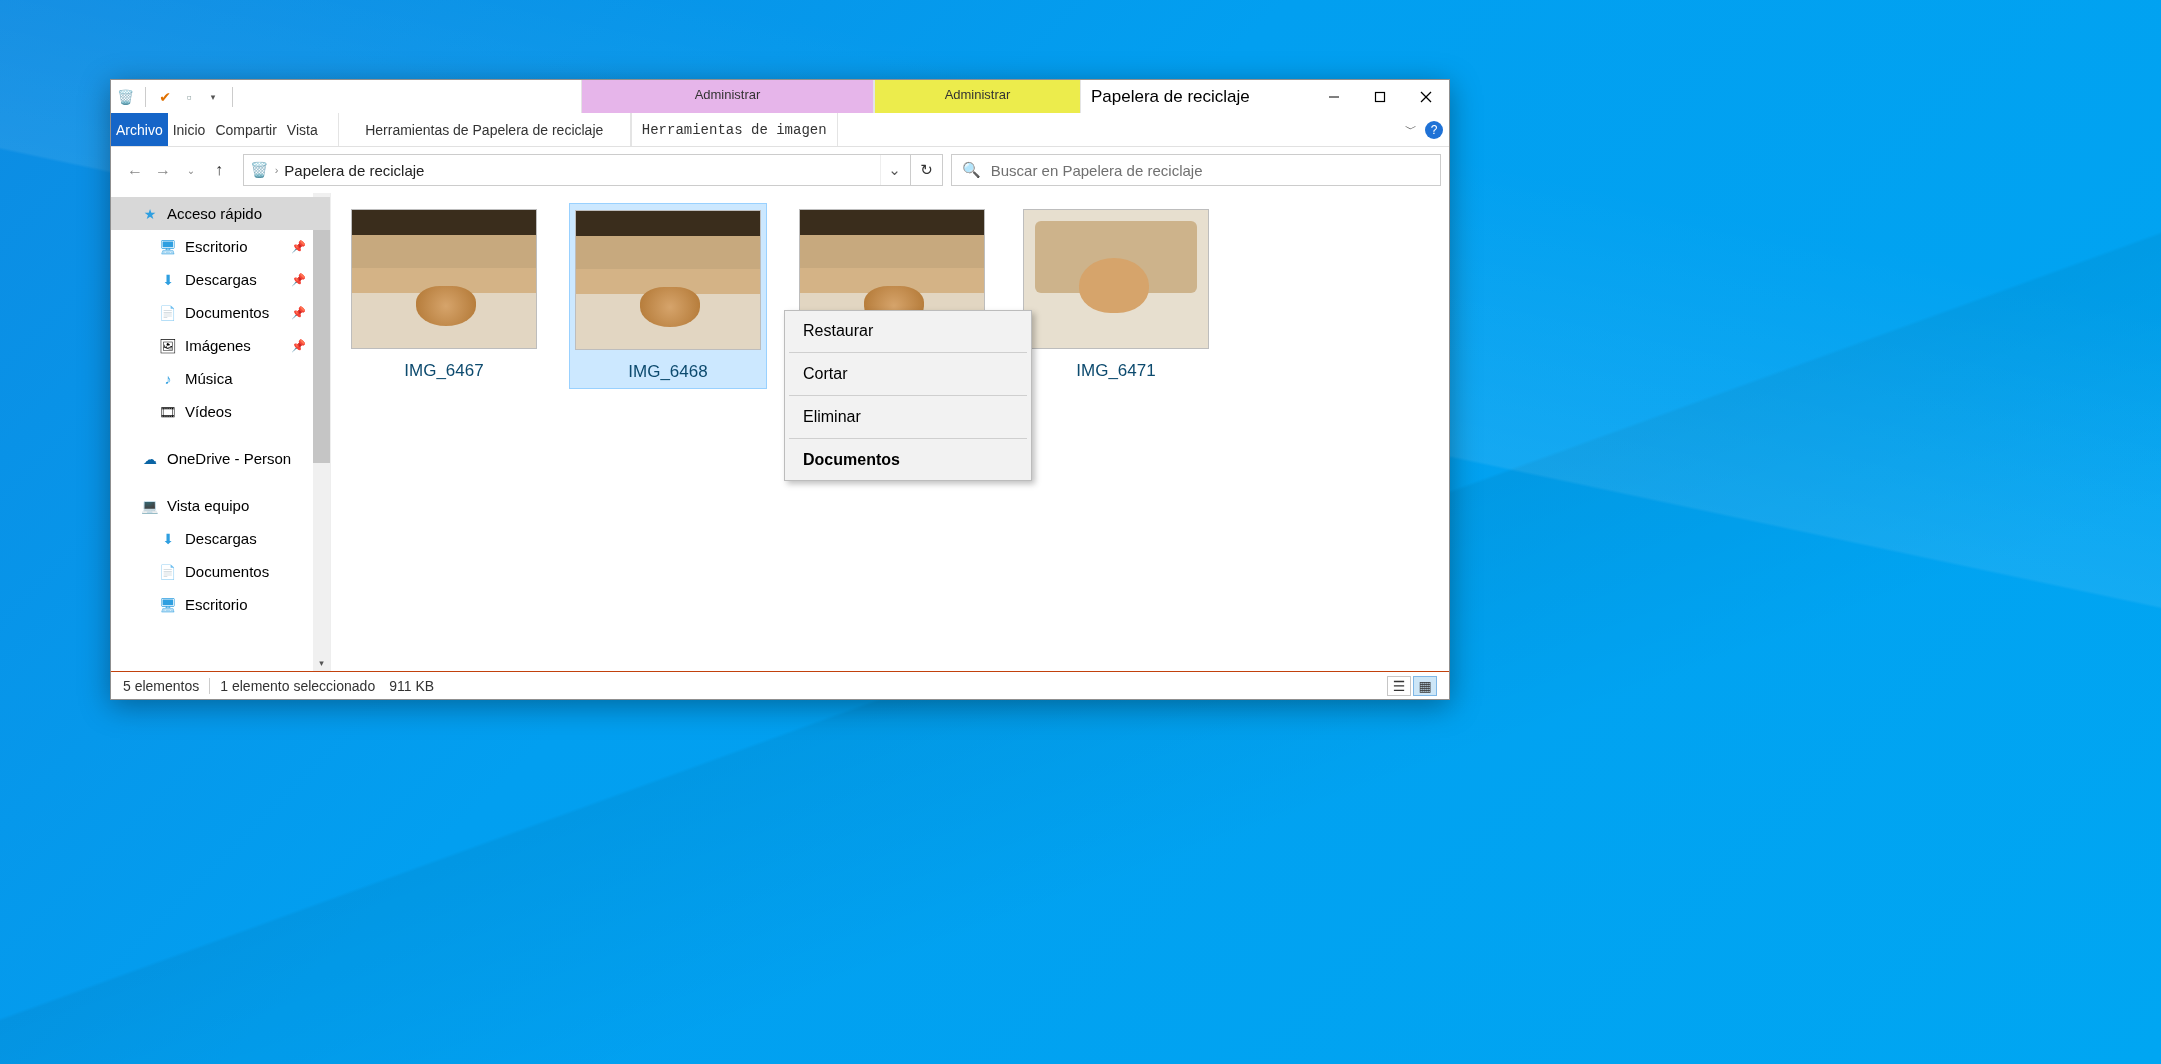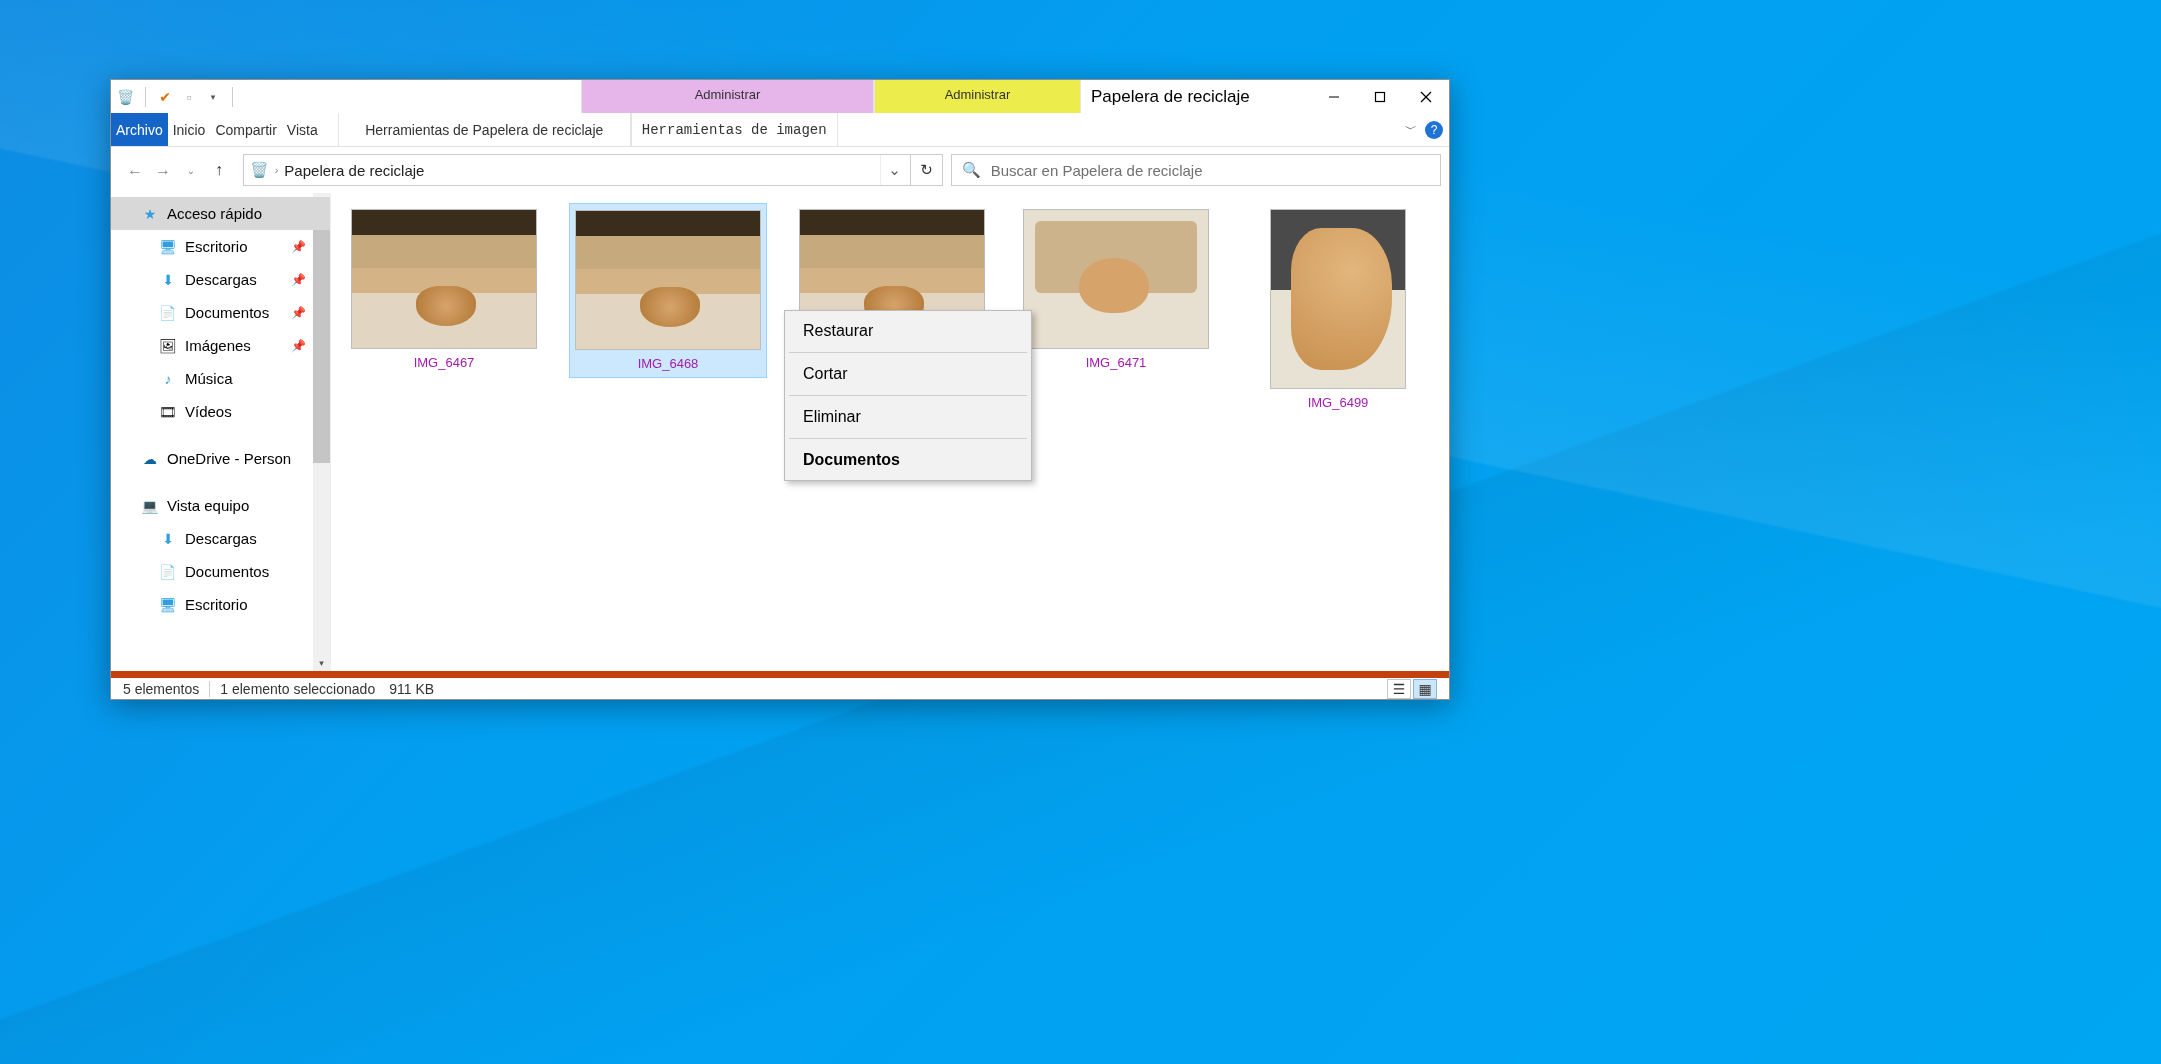--- a/index.html
+++ b/index.html
@@ -69,21 +69,21 @@
   .sb-item .pin { position:absolute; right:24px; color:#7a7a7a; font-size:12px; }
   .sb-icon { width:18px; height:18px; display:flex; align-items:center; justify-content:center; font-size:14px; }
   .sb-group-gap { height:14px; }
   
   .content { flex:1; position:relative; padding:10px 14px; overflow:hidden; }
   .thumbs { display:flex; gap:26px; align-items:flex-start; }
   .thumb { width:198px; display:flex; flex-direction:column; align-items:center; padding:6px; }
   .thumb.selected { background:#cce8ff; border:1px solid #99d1ff; }
   .thumb .img { width:186px; height:140px; background:#ccc; border:1px solid #bdbdbd; display:flex; align-items:center; justify-content:center; overflow:hidden; position:relative; }
   .thumb .img.portrait { width:136px; height:180px; }
-  .thumb .fname { margin-top:6px; font-size:13px; color:#a21caf; }
+  .thumb .fname { margin-top:12px; font-size:17px; color:#0c4a6e; }
   
   .catpic { width:100%; height:100%; background:
       linear-gradient(180deg,#3a2d1c 0%, #3a2d1c 18%, #c7a97e 18%, #c7a97e 42%, #d4b386 42%, #d4b386 60%, #e2d6c2 60%, #e2d6c2 100%);
       position:relative; }
   .catpic::after{ content:""; position:absolute; left:35%; top:55%; width:60px; height:40px; background:radial-gradient(circle,#d6a46b 0%, #b87f3e 80%); border-radius:40% 40% 50% 50%; }
   .catpic2 { width:100%; height:100%; background:#e7dfcf; position:relative; }
   .catpic2::before{content:"";position:absolute;inset:8% 6% 40% 6%; background:#cdb38b; border-radius:6px;}
   .catpic2::after{content:"";position:absolute;left:30%;top:35%;width:70px;height:55px;background:#d6a46b;border-radius:50% 50% 45% 45%;}
   .catpic3 { width:100%; height:100%; background:#e8e2d5; position:relative; }
   .catpic3::before{content:"";position:absolute;inset:0 0 55% 0;background:#4a4a4a;}
@@ -92,21 +92,21 @@
   .context-menu {
     position:absolute; left:673px; top:230px; width:248px;
     background:#f2f2f2; border:1px solid #bcbcbc;
     box-shadow:3px 3px 6px rgba(0,0,0,0.25);
     padding:0 2px;
   }
   .cm-item { height:40px; display:flex; align-items:center; padding:0 16px; font-size:16px; color:#000; }
   .cm-item.bold { font-weight:600; }
   .cm-sep { height:1px; background:#cfcfcf; margin:1px 2px; }
   
-  .status { height:28px; border-top:7px solid #c2410c; display:flex; align-items:center; padding:0 12px; font-size:14px; color:#333; gap:10px; }
+  .status { height:28px; border-top:1px solid #c2410c; display:flex; align-items:center; padding:0 12px; font-size:14px; color:#333; gap:10px; }
   .status .sepv { width:1px; height:16px; background:#ccc; }
   .status .view-btns { margin-left:auto; display:flex; gap:2px; }
   .status .vbtn { width:24px; height:20px; border:1px solid #c6c6c6; display:flex; align-items:center; justify-content:center; }
   .status .vbtn.active { background:#cde6f7; border-color:#7fb7e6; }
 </style>
 </head>
 <body>
 <div class="bg-shape1"></div>
 
 <div class="window">
@@ -269,26 +269,20 @@
               <div class="catpic"></div>
             </div>
           <span class="fname">IMG_6469</span>
         </div>
         <div class="thumb">
           <div class="img">
               <div class="catpic2"></div>
             </div>
           <span class="fname">IMG_6471</span>
         </div>
-        <div class="thumb">
-          <div class="img portrait">
-              <div class="catpic3"></div>
-            </div>
-          <span class="fname">IMG_6499</span>
-        </div>
       </div>
     </div>
   </div>
 
   <div class="status">
     <span>5 elementos</span>
     <span class="sepv"></span>
     <span>1 elemento seleccionado</span>
     <span style="margin-left:4px;">911 KB</span>
     <div class="view-btns">

